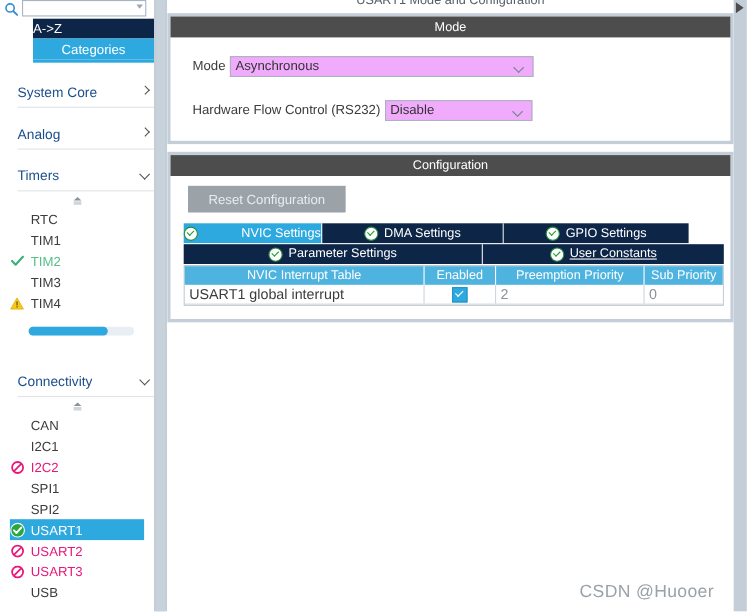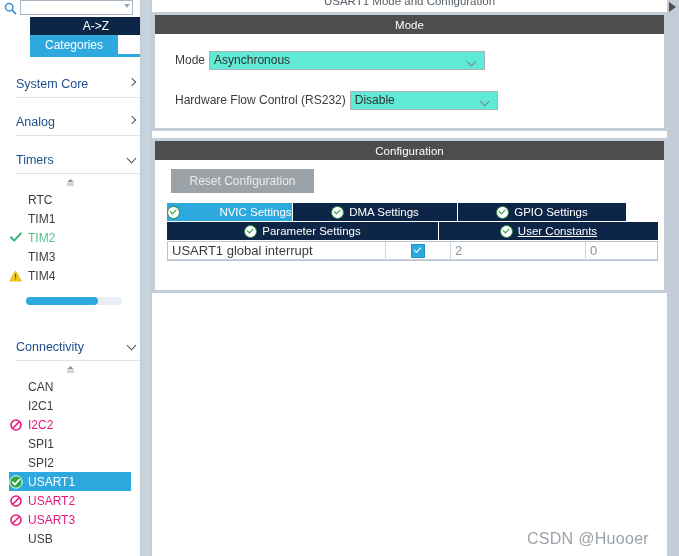--- a/index.html
+++ b/index.html
@@ -57,26 +57,26 @@
     border-top: 4px solid #9aa7b4;
   }
 
   .tab-az {
     position: absolute;
     left: 30px; top: 17px;
     width: 132px; height: 18px;
     background: #0d2546;
     color: #ffffff;
     font-size: 12px;
-    display: flex; align-items: center; justify-content: center;
+    display: flex; align-items: center; justify-content: flex-start;
   }
   .tab-categories {
     position: absolute;
     left: 30px; top: 35px;
-    width: 88px; height: 19px;
+    width: 110px; height: 19px;
     background: #2ea9e0;
     color: #ffffff;
     font-size: 12px;
     display: flex; align-items: center; justify-content: center;
   }
   .tab-underline {
     position: absolute;
     left: 30px; top: 54px;
     width: 110px; height: 3px;
     background: #2ea9e0;
@@ -208,21 +208,21 @@
     height: 24px;
     margin: 0 0 0 20px;
     font-size: 12px;
     color: #3c3c3c;
   }
   .mode-row .lbl { white-space: nowrap; }
   .combo {
     position: relative;
     height: 19px;
     border: 1px solid #a9b3bd;
-    background: #5eead4;
+    background: #f0abfc;
     margin-left: 4px;
     display: flex; align-items: center;
     padding-left: 4px;
     box-sizing: border-box;
     font-size: 12px;
     color: #333;
   }
   .combo .combo-arrow {
     position: absolute;
     right: 7px; top: 6px;
@@ -547,21 +547,21 @@
       <div class="mode-row" style="margin-top:14px;">
         <span class="lbl">Mode</span>
         <div class="combo" style="width:276px;">
           <span>Asynchronous</span>
           <span class="combo-arrow"></span>
         </div>
       </div>
 
       <div class="mode-row" style="margin-top:16px;">
         <span class="lbl">Hardware Flow Control (RS232)</span>
-        <div class="combo" style="width:148px;">
+        <div class="combo" style="width:134px;">
           <span>Disable</span>
           <span class="combo-arrow"></span>
         </div>
       </div>
     </div>
 
     <div class="section-box" style="left:0; top:138px; width:515px; height:155px;">
       <div class="section-header">
         <span>Configuration</span>
       </div>
@@ -590,20 +590,26 @@
           <span class="okdot"></span>
           <span>Parameter Settings</span>
         </div>
         <div class="cfg-tab" style="width:219px;text-decoration:underline;">
           <span class="okdot"></span>
           <span>User Constants</span>
         </div>
       </div>
 
       <div class="nvic-table" style="top:100px; width:491px;">
+        <div class="nvic-head">
+          <div class="th" style="width:218px;">NVIC Interrupt Table</div>
+          <div class="th" style="width:65px;">Enabled</div>
+          <div class="th" style="width:135px;">Preemption Priority</div>
+          <div class="th" style="width:71px;">Sub Priority</div>
+        </div>
         <div class="nvic-row">
           <div class="td" style="width:218px;">USART1 global interrupt</div>
           <div class="td center" style="width:65px;">
             <span class="chk"></span>
           </div>
           <div class="td muted" style="width:135px;">2</div>
           <div class="td muted" style="width:71px;">0</div>
         </div>
       </div>
     </div>

